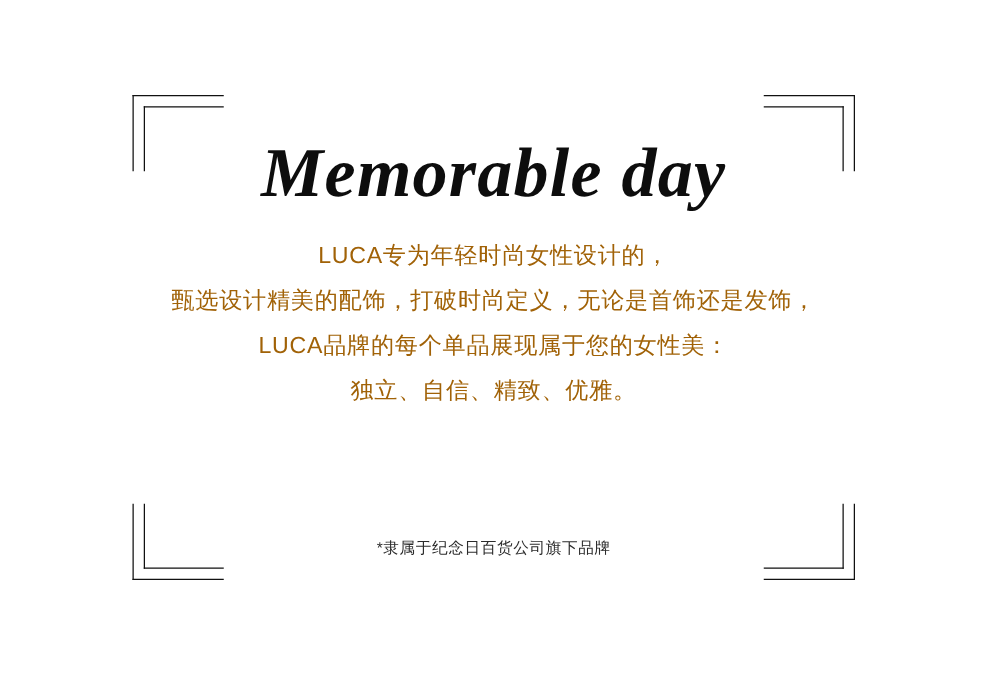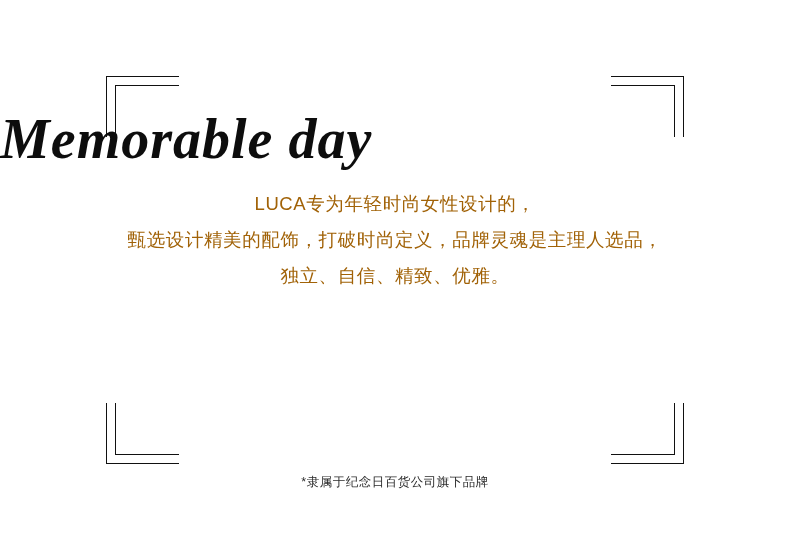--- a/index.html
+++ b/index.html
@@ -79,20 +79,21 @@
   .corner.br .l2 {
     right: 9px; bottom: 9px; width: 63px; height: 51px;
     border-right-width: 1px; border-bottom-width: 1px;
   }
 
   .headline {
     position: absolute;
     left: 0;
     right: 0;
     top: 72px;
+    text-align: center;
     font-family: "Liberation Serif", "DejaVu Serif", serif;
     font-style: italic;
     font-weight: 700;
     font-size: 56px;
     letter-spacing: 1px;
     line-height: 1.05;
     color: #0d0d0d;
     white-space: nowrap;
   }
 
@@ -114,21 +115,20 @@
   .footnote {
     position: absolute;
     left: 0;
     right: 0;
     top: 430px;
     text-align: center;
     font-size: 12.5px;
     letter-spacing: 0.5px;
     color: #2b2b2b;
     white-space: nowrap;
-    margin-top: 44px;
   }
 </style>
 </head>
 <body>
 
 <div class="banner">
 
   <div class="corner tl">
     <span class="l1"></span>
     <span class="l2"></span>
@@ -146,19 +146,20 @@
 
   <div class="corner br">
     <span class="l1"></span>
     <span class="l2"></span>
   </div>
 
   <h1 class="headline">Memorable  day</h1>
 
   <div class="body-copy">
     <div class="line">LUCA专为年轻时尚女性设计的，</div>
-    <div class="line">甄选设计精美的配饰，打破时尚定义，品牌灵魂是主理人选品，</div>
+    <div class="line">甄选设计精美的配饰，打破时尚定义，无论是首饰还是发饰，</div>
+    <div class="line">LUCA品牌的每个单品展现属于您的女性美：</div>
     <div class="line">独立、自信、精致、优雅。</div>
   </div>
 
   <div class="footnote">*隶属于纪念日百货公司旗下品牌</div>
 
 </div>
 
 </body></html>

